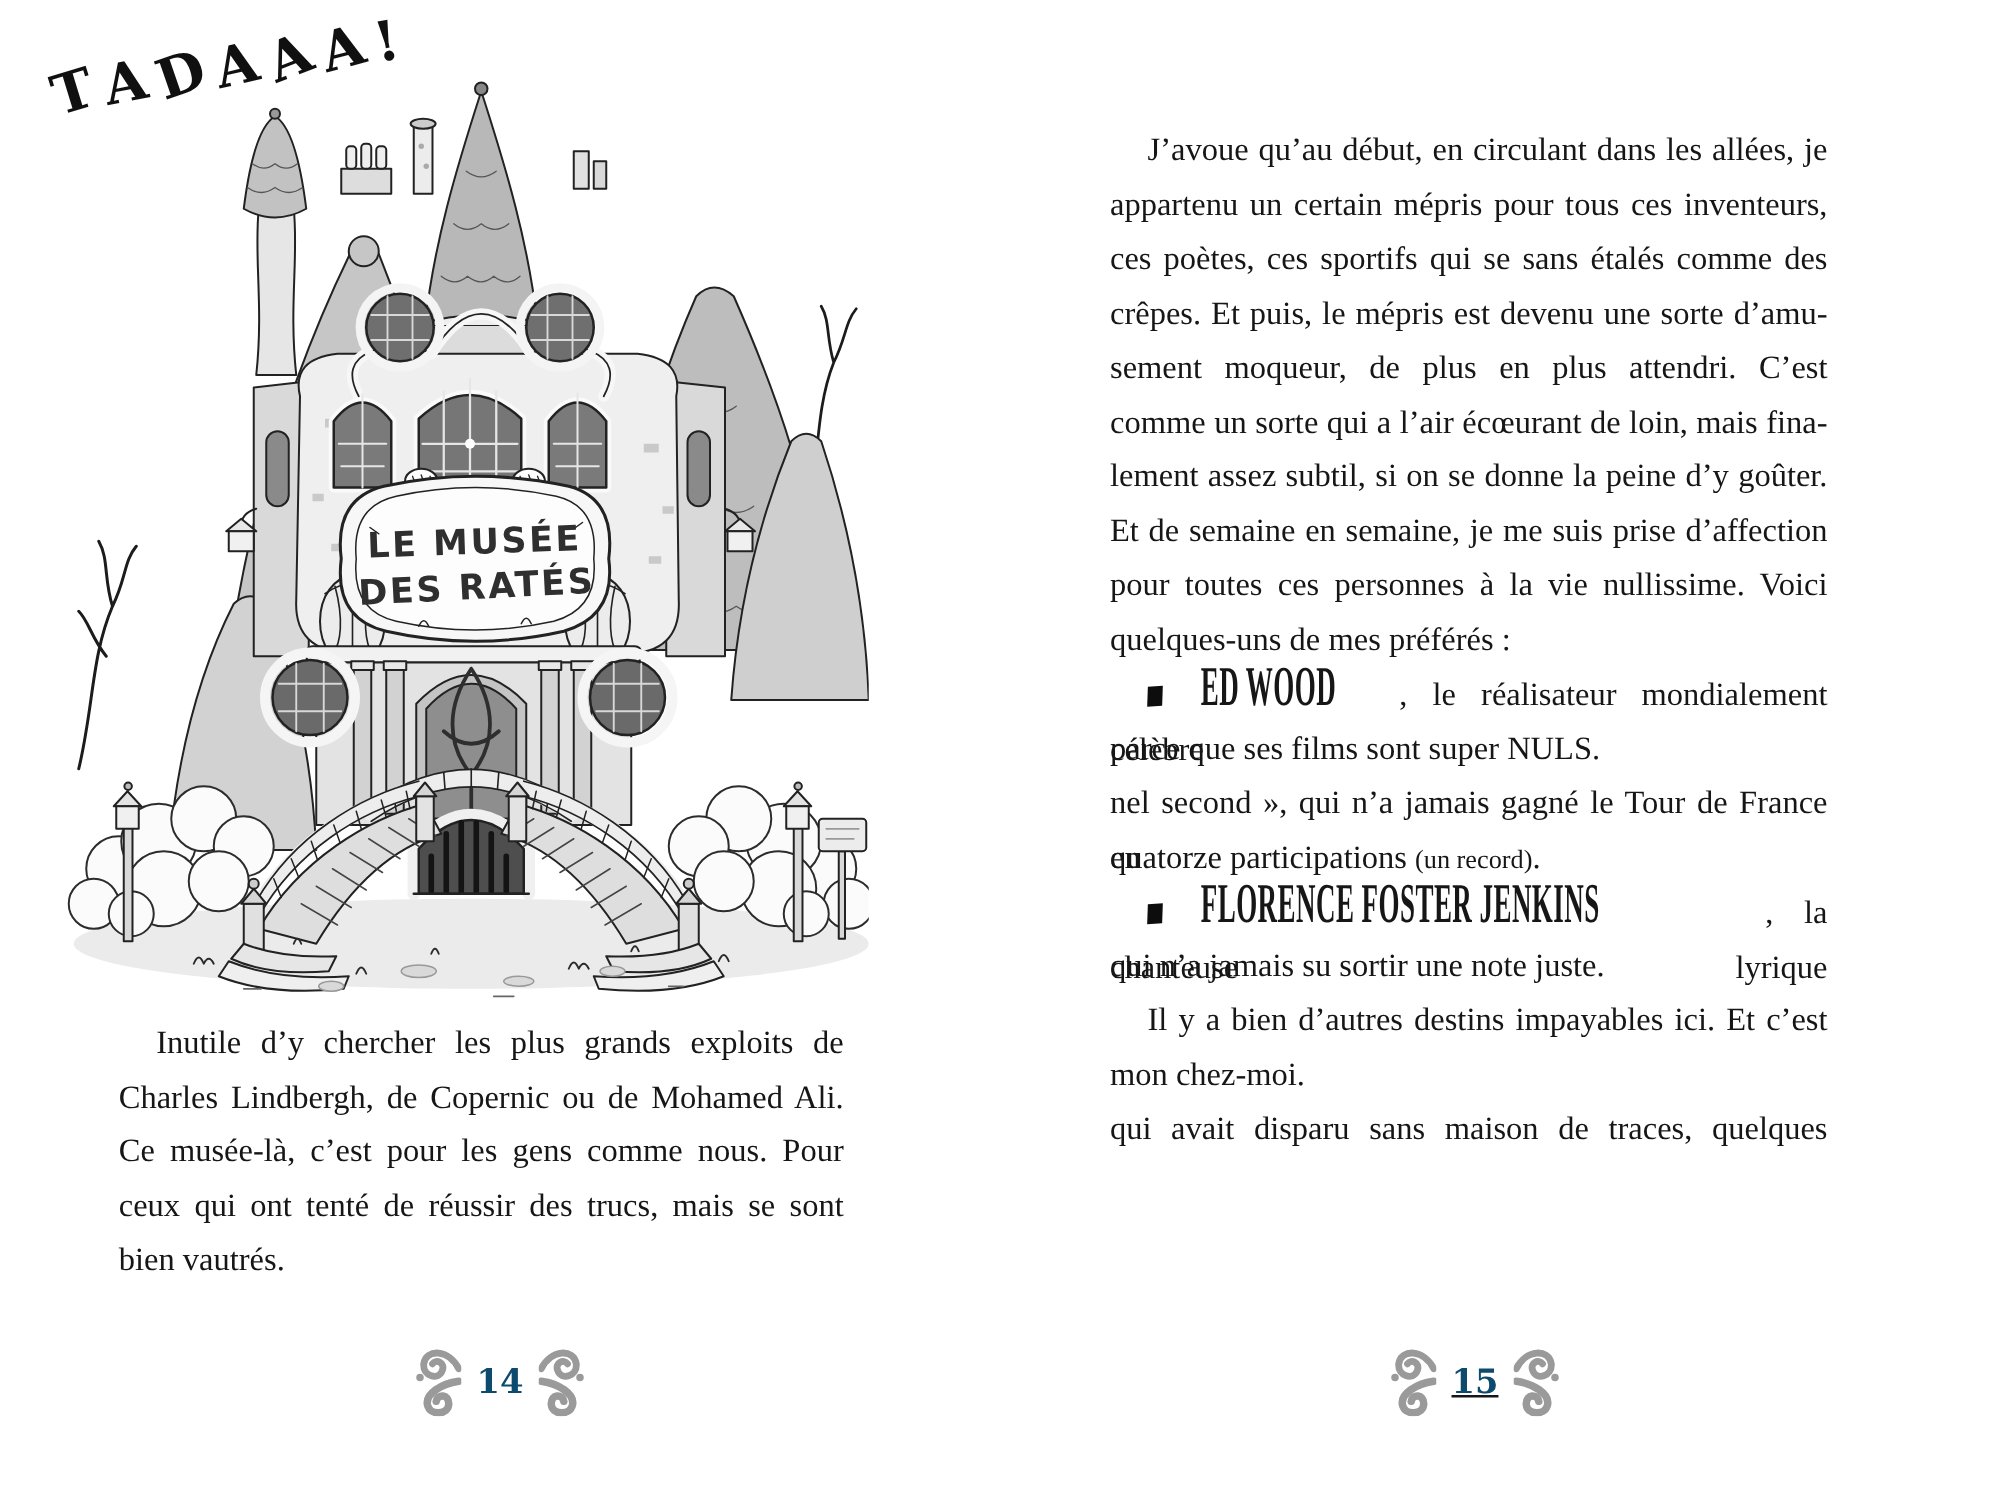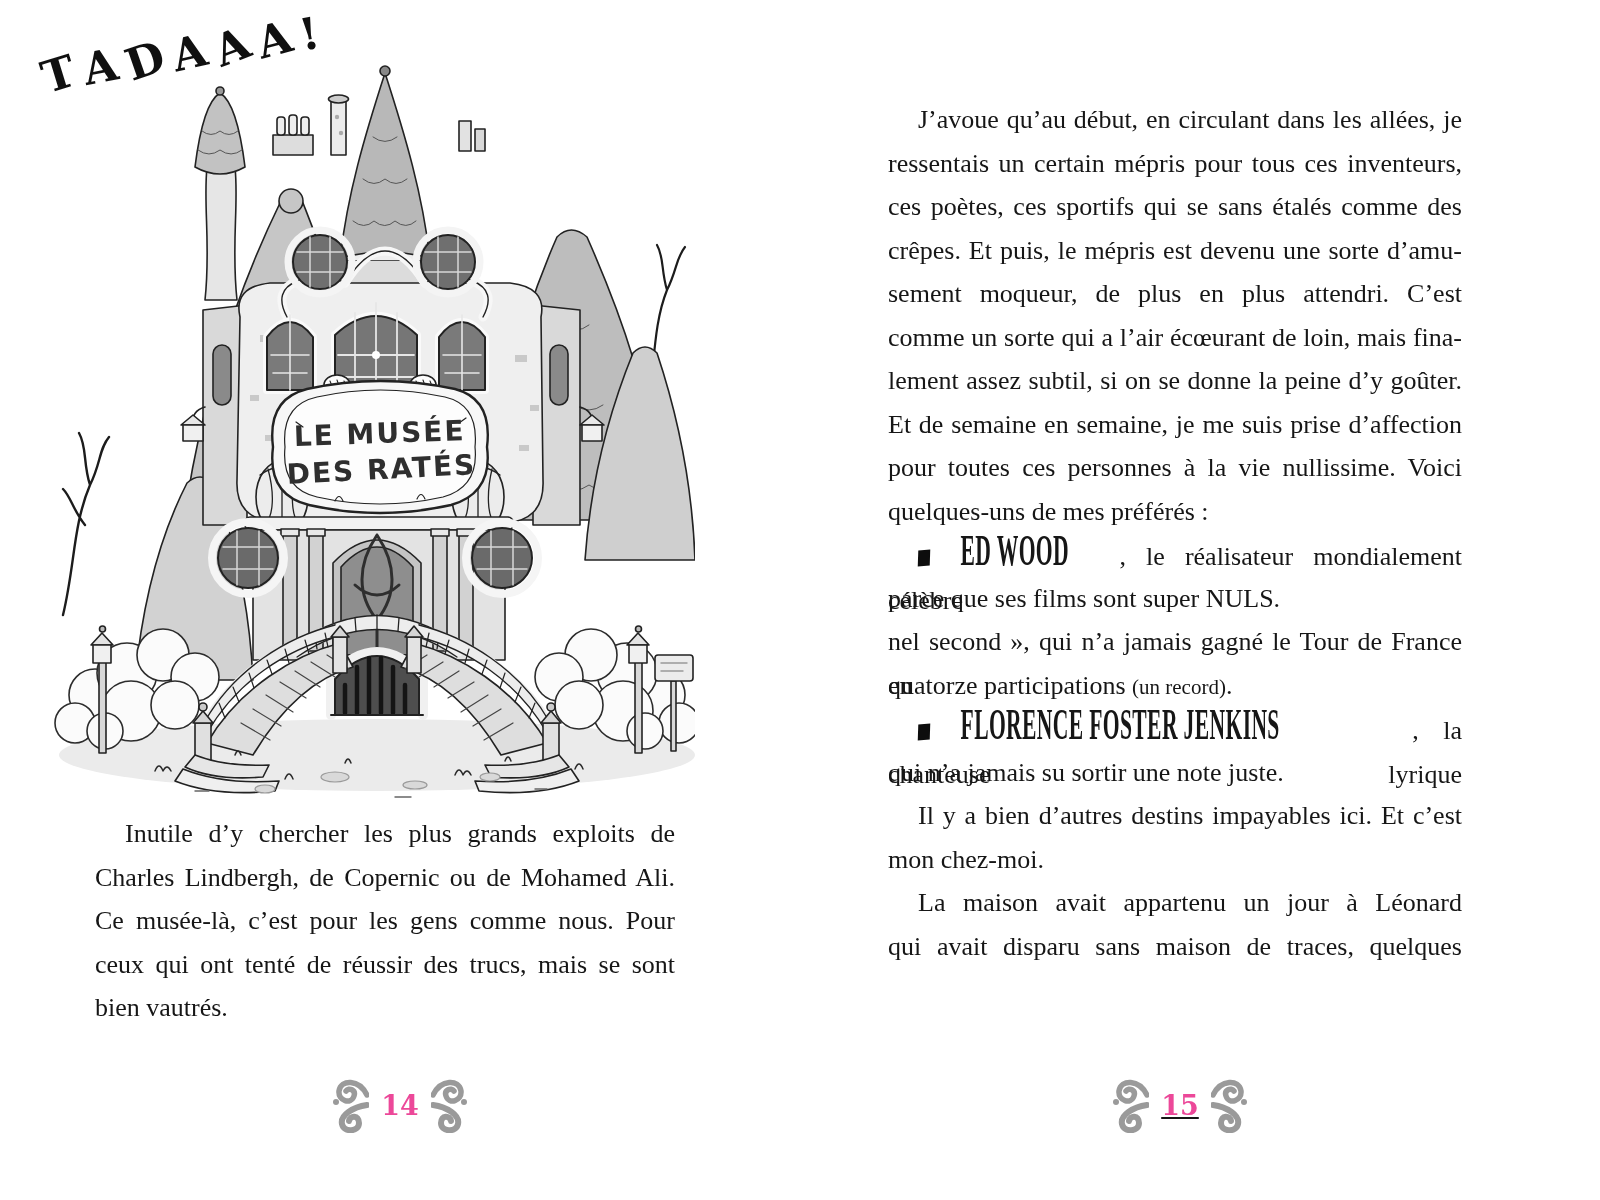--- a/index.html
+++ b/index.html
@@ -40,21 +40,21 @@
   }
   .small { font-size:21px; }
 
   
   .folio {
     position:absolute; top:1062px; width:160px; height:80px;
     display:flex; align-items:center; justify-content:center;
   }
   .folio .num {
     font-family:"DejaVu Serif", serif; font-weight:700; font-size:27px;
-    color:#ec4899; margin:0 12px; padding-top:6px;
+    color:#0c4a6e; margin:0 12px; padding-top:6px;
   }
   .folio svg { width:40px; height:62px; }
   .folio-left  { left:320px; }
   .folio-right { left:1100px;text-decoration:underline; }
 </style>
 </head>
 <body>
 
 <div class="tadaaa"><span style="transform: rotate(-8deg);">T</span><span style="transform: rotate(-2deg);">A</span><span style="transform: rotate(-10deg);">D</span><span style="transform: rotate(-4deg);">A</span><span style="transform: rotate(-12deg);">A</span><span style="transform: rotate(-6deg);">A</span><span style="transform: rotate(-2deg);">!</span></div>
 
@@ -311,38 +311,37 @@
 <div class="textblock left-par">
     <div class="line j ind"><span class="normal">Inutile d’y chercher les plus grands exploits de</span></div>
     <div class="line j"><span class="normal">Charles Lindbergh, de Copernic ou de Mohamed Ali.</span></div>
     <div class="line j"><span class="normal">Ce musée-là, c’est pour les gens comme nous. Pour</span></div>
     <div class="line j"><span class="normal">ceux qui ont tenté de réussir des trucs, mais se sont</span></div>
     <div class="line"><span class="normal">bien vautrés.</span></div>
   </div>
 
 <div class="textblock right-col">
     <div class="line j ind"><span class="normal">J’avoue qu’au début, en circulant dans les allées, je</span></div>
-    <div class="line j"><span class="normal">ressentais un certain mépris pour tous ces inventeurs,</span></div>
+    <div class="line j"><span class="normal">appartenu un certain mépris pour tous ces inventeurs,</span></div>
     <div class="line j"><span class="normal">ces poètes, ces sportifs qui se sans étalés comme des</span></div>
     <div class="line j"><span class="normal">crêpes. Et puis, le mépris est devenu une sorte d’amu-</span></div>
     <div class="line j"><span class="normal">sement moqueur, de plus en plus attendri. C’est</span></div>
     <div class="line j"><span class="normal">comme un sorte qui a l’air écœurant de loin, mais fina-</span></div>
     <div class="line j"><span class="normal">lement assez subtil, si on se donne la peine d’y goûter.</span></div>
     <div class="line j"><span class="normal">Et de semaine en semaine, je me suis prise d’affection</span></div>
     <div class="line j"><span class="normal">pour toutes ces personnes à la vie nullissime. Voici</span></div>
     <div class="line"><span class="normal">quelques-uns de mes préférés :</span></div>
     <div class="line j ind"><span class="bullet"></span><span class="name">ED WOOD</span><span class="normal">, le réalisateur mondialement célèbre</span></div>
     <div class="line"><span class="normal">parce que ses films sont super NULS.</span></div>
     <div class="line j"><span class="normal">nel second », qui n’a jamais gagné le Tour de France en</span></div>
     <div class="line"><span class="normal">quatorze participations </span><span class="small">(un record)</span><span class="normal">.</span></div>
     <div class="line j ind"><span class="bullet"></span><span class="name">FLORENCE FOSTER JENKINS</span><span class="normal">, la chanteuse lyrique</span></div>
     <div class="line"><span class="normal">qui n’a jamais su sortir une note juste.</span></div>
     <div class="line j ind"><span class="normal">Il y a bien d’autres destins impayables ici. Et c’est</span></div>
     <div class="line"><span class="normal">mon chez-moi.</span></div>
-    <div class="line j ind"><span class="normal">La maison avait appartenu un jour à Léonard</span></div>
     <div class="line j"><span class="normal">qui avait disparu sans maison de traces, quelques</span></div>
   </div>
 
 <div class="folio folio-left">
   <svg viewBox="0 0 40 62">
     <g fill="none" stroke="#9a9a9a" stroke-linecap="round">
       <path d="M38 24 C30 8 12 8 10 20 C9 30 22 34 25 25 C27 19 20 16 17 20" stroke-width="5.5"></path>
       <path d="M38 34 C24 36 11 44 13 53 C15 62 30 61 30 52 C30 44 21 44 20 50" stroke-width="6"></path>
       <circle cx="7" cy="31" r="3" fill="#9a9a9a" stroke="none"></circle>
     </g>

